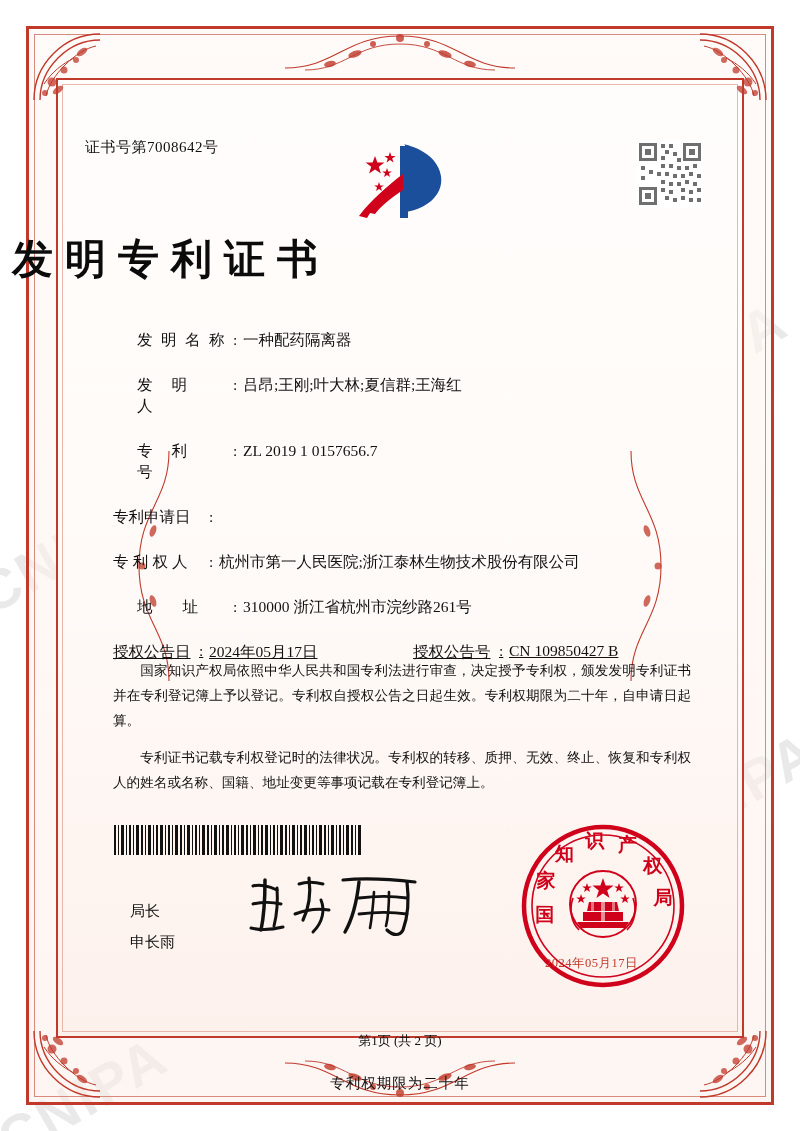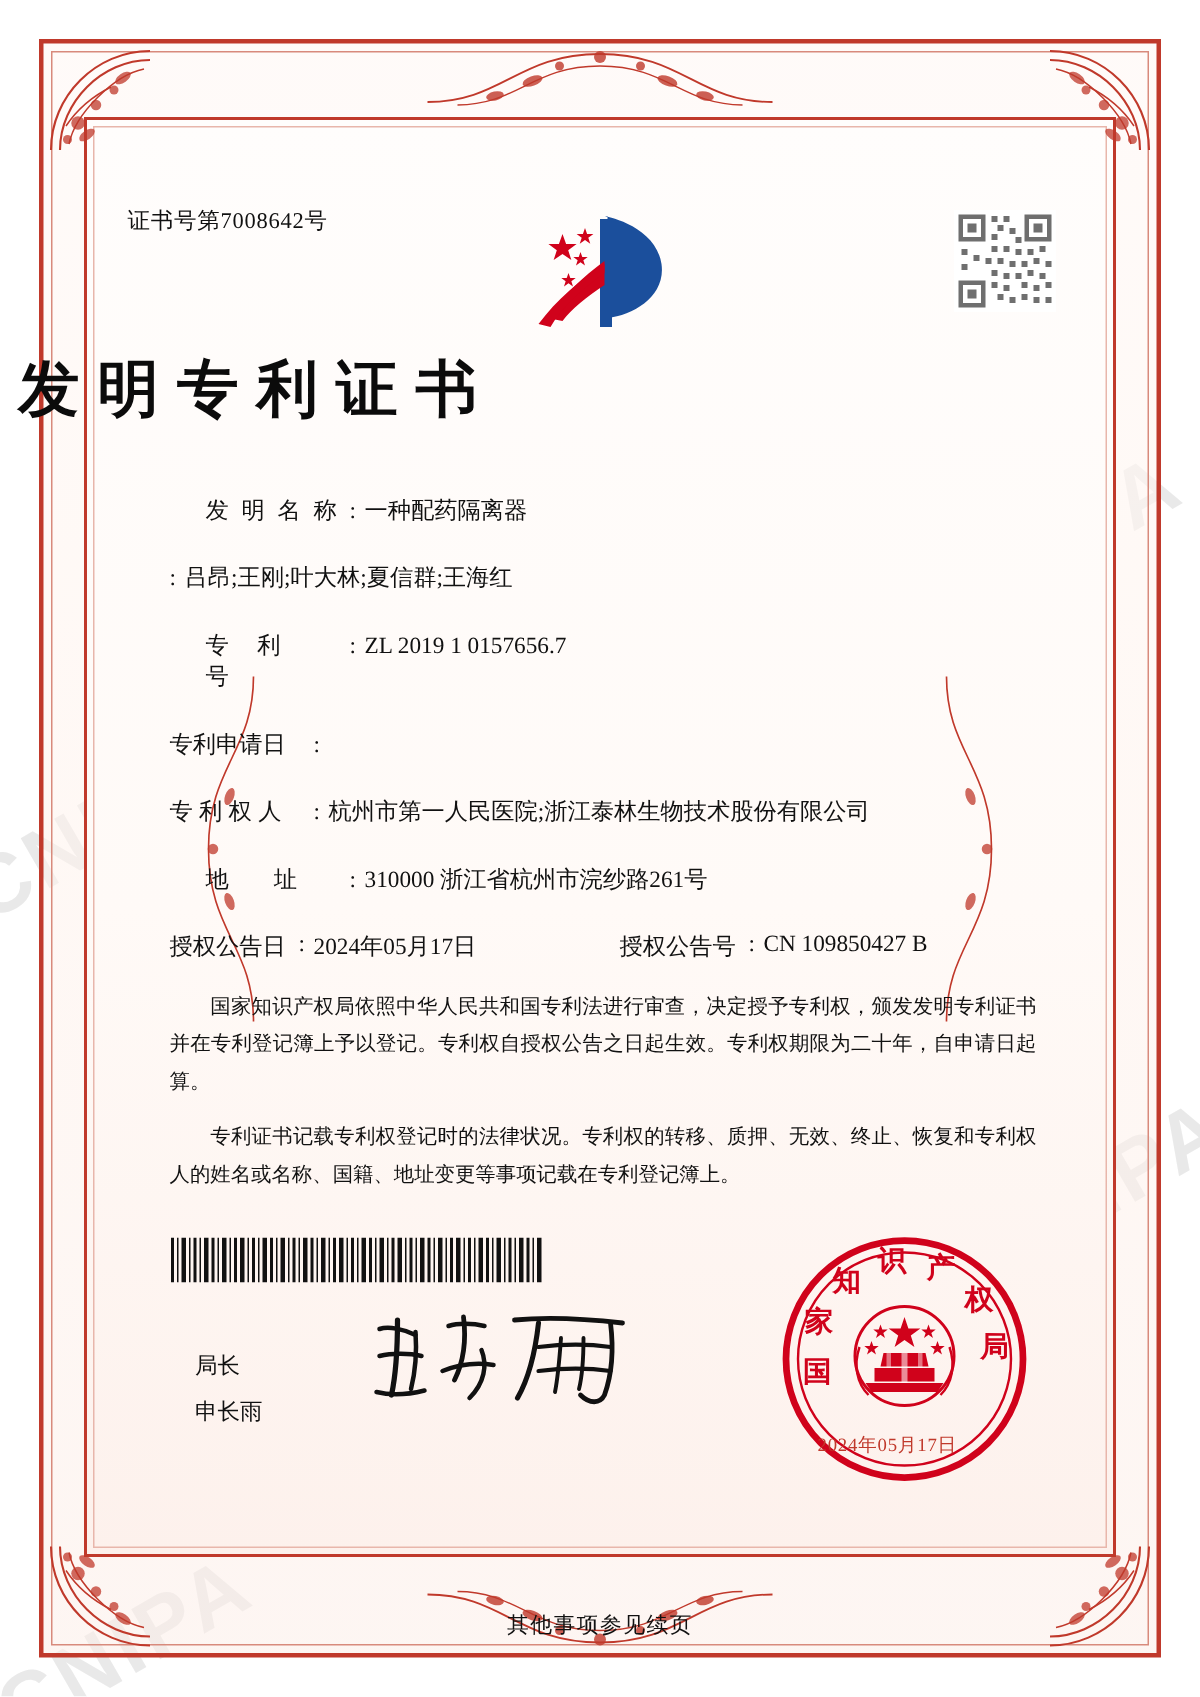--- a/index.html
+++ b/index.html
@@ -157,20 +157,21 @@
   .field-label.sp0 { letter-spacing: 0px; }
   .field-colon { width: 10px; flex: 0 0 10px; }
   .field-value { flex: 1 1 auto; }
 
   .row-two {
     display: flex;
     align-items: flex-start;
     font-size: 15.5px;
     color: #111;
     margin-bottom: 22px;
+    text-decoration: underline;
   }
   .row-two .cellA { flex: 0 0 300px; display: flex; }
   .row-two .cellB { flex: 1 1 auto; display: flex; }
 
   .paras {
     position: absolute;
     left: 113px; top: 658px;
     width: 578px;
     font-size: 13.6px;
     line-height: 25px;
@@ -454,20 +455,21 @@
 
   <div class="fields">
 
     <div class="field-row">
       <span class="field-label sp1">发明名称</span>
       <span class="field-colon">:</span>
       <span class="field-value">一种配药隔离器</span>
     </div>
 
     <div class="field-row">
+      <span class="field-label sp1" style="letter-spacing:19px;">发明人</span>
       <span class="field-colon">:</span>
       <span class="field-value">吕昂;王刚;叶大林;夏信群;王海红</span>
     </div>
 
     <div class="field-row">
       <span class="field-label sp1" style="letter-spacing:19px;">专利号</span>
       <span class="field-colon">:</span>
       <span class="field-value">ZL 2019 1 0157656.7</span>
     </div>
 
@@ -639,15 +641,16 @@
         <text transform="translate(84,84) rotate(-40) translate(0,-60) rotate(40)" text-anchor="middle">知</text>
         <text transform="translate(84,84) rotate(-8) translate(0,-60) rotate(8)" text-anchor="middle">识</text>
         <text transform="translate(84,84) rotate(24) translate(0,-60) rotate(-24)" text-anchor="middle">产</text>
         <text transform="translate(84,84) rotate(56) translate(0,-60) rotate(-56)" text-anchor="middle">权</text>
         <text transform="translate(84,84) rotate(88) translate(0,-60) rotate(-88)" text-anchor="middle">局</text>
       </g>
     </svg>
   </div>
   <div class="seal-date">2024年05月17日</div>
 
-  <div class="footer-note">其他事项参见续页</div>
+  <div class="page-no">第1页 (共 2 页)</div>
+  <div class="footer-note">专利权期限为二十年</div>
 
 </div>
 
 </body></html>

